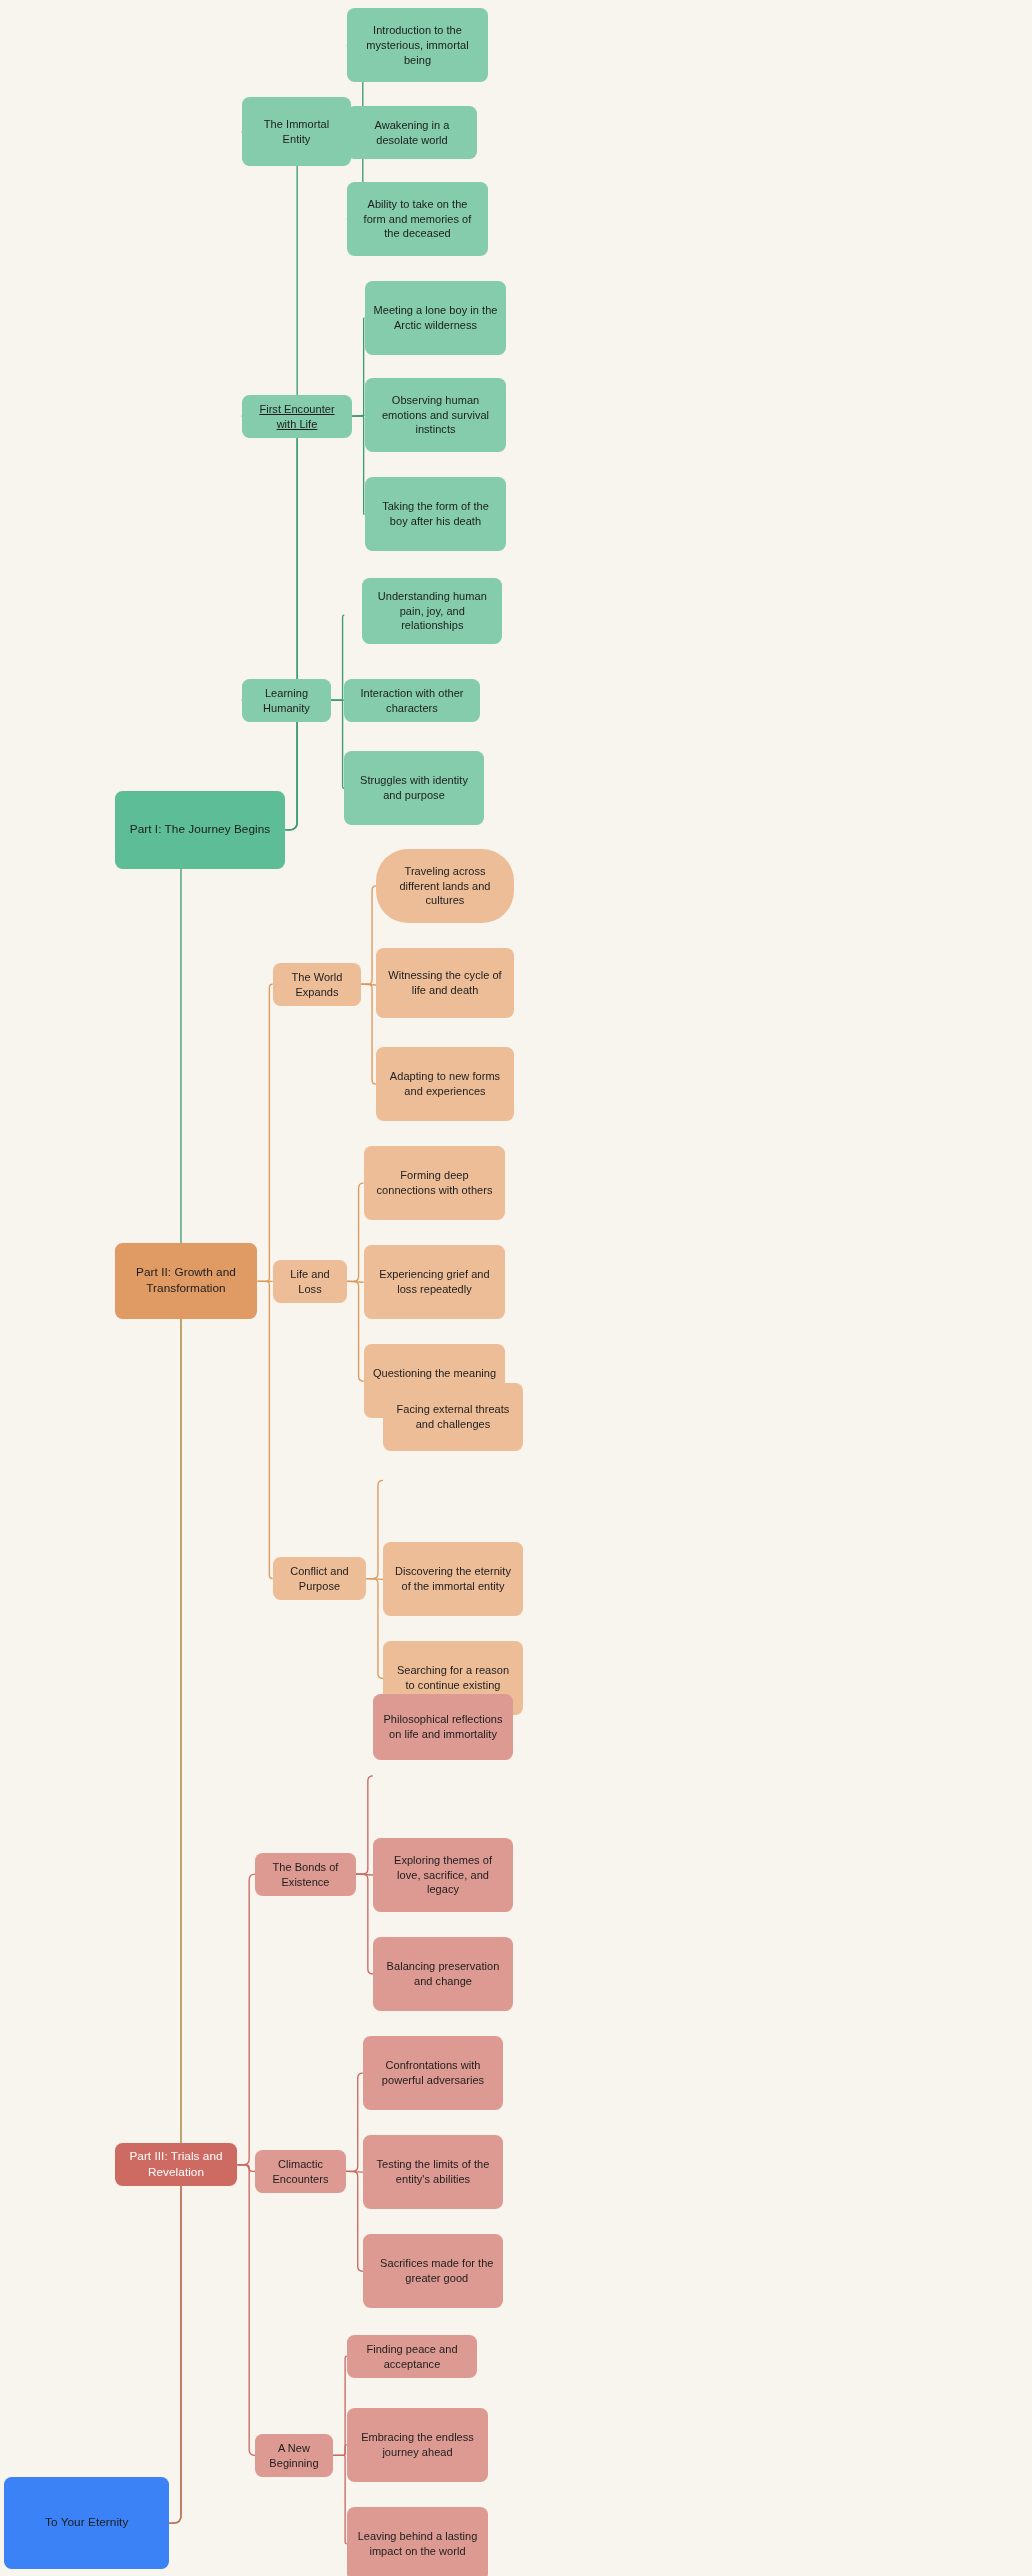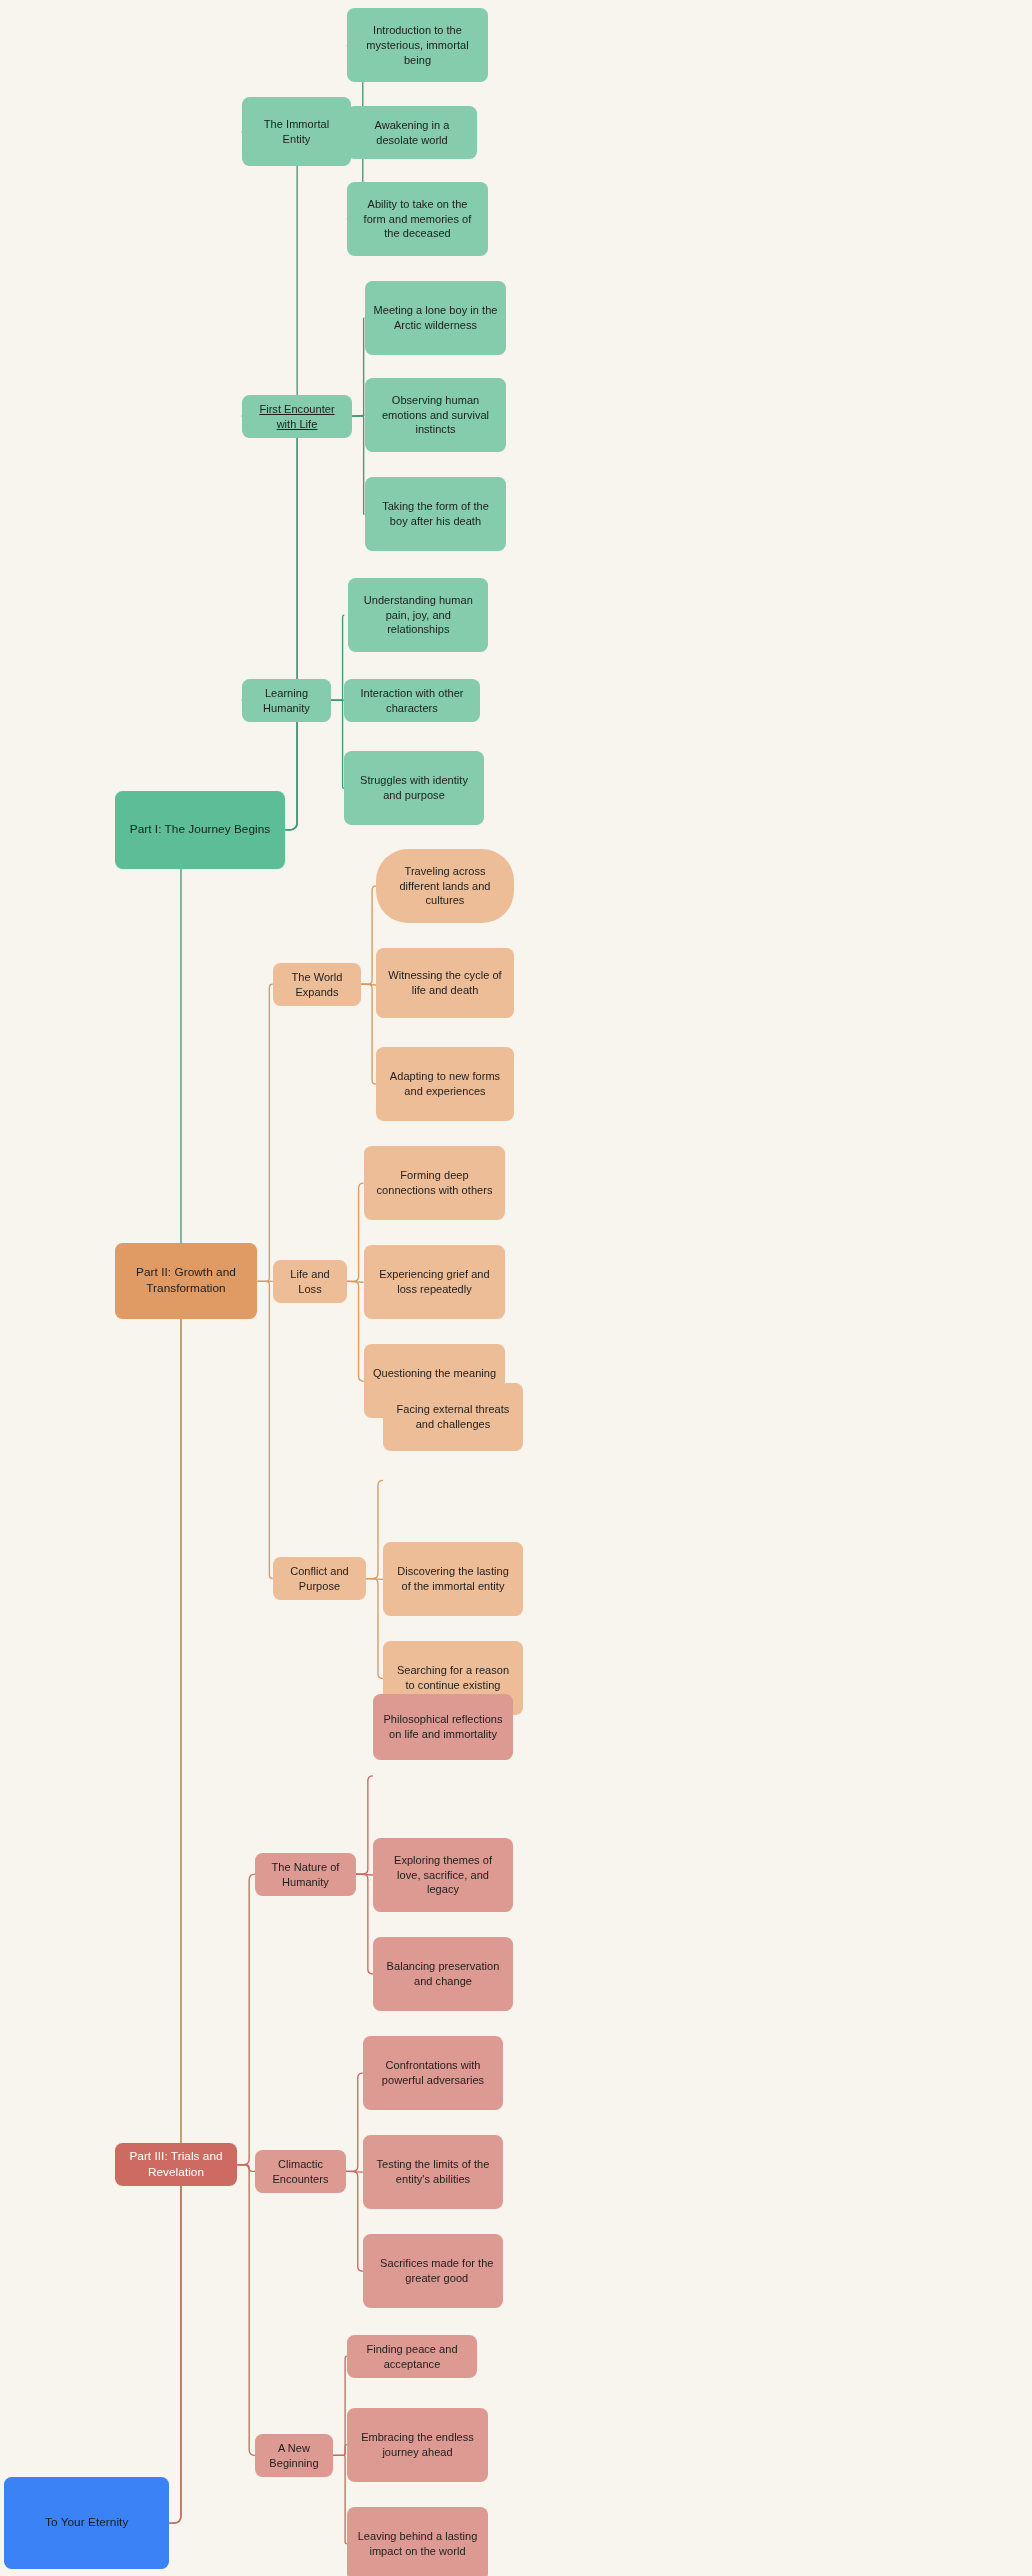--- a/index.html
+++ b/index.html
@@ -89,44 +89,44 @@
   <div class="node p1-leaf" style="left: 347px; top: 8.3px; width: 141px; height: 74px;">Introduction to the mysterious, immortal being</div>
   <div class="node p1-leaf" style="left: 347px; top: 106px; width: 130px; height: 53px;">Awakening in a desolate world</div>
   <div class="node p1-leaf" style="left: 347px; top: 182px; width: 141px; height: 74px;">Ability to take on the form and memories of the deceased</div>
 
   <div class="node p1-mid" style="left: 242px; top: 395px; width: 110px; height: 43px; text-decoration: underline;">First Encounter with Life</div>
   <div class="node p1-leaf" style="left: 365px; top: 281px; width: 141px; height: 74px;">Meeting a lone boy in the Arctic wilderness</div>
   <div class="node p1-leaf" style="left: 365px; top: 378px; width: 141px; height: 74px;">Observing human emotions and survival instincts</div>
   <div class="node p1-leaf" style="left: 365px; top: 477px; width: 141px; height: 74px;">Taking the form of the boy after his death</div>
 
   <div class="node p1-mid" style="left: 242px; top: 679px; width: 89px; height: 43px;">Learning Humanity</div>
-  <div class="node p1-leaf" style="left: 348px; top: 578px; width: 140px; height: 74px; padding-left: 9px;">Understanding human pain, joy, and relationships</div>
+  <div class="node p1-leaf" style="left: 362px; top: 578px; width: 140px; height: 66px; padding-left: 9px;">Understanding human pain, joy, and relationships</div>
   <div class="node p1-leaf" style="left: 344px; top: 679px; width: 136px; height: 43px;">Interaction with other characters</div>
   <div class="node p1-leaf" style="left: 344px; top: 751px; width: 140px; height: 74px;">Struggles with identity and purpose</div>
 
   <div class="node part p2-part" style="left: 115px; top: 1243px; width: 142px; height: 76px;">Part II: Growth and Transformation</div>
 
   <div class="node p2-mid" style="left: 273px; top: 963px; width: 88px; height: 43px;">The World Expands</div>
   <div class="node p2-leaf" style="left: 376px; top: 849px; width: 138px; height: 74px; border-radius: 32px;">Traveling across different lands and cultures</div>
   <div class="node p2-leaf" style="left: 376px; top: 948px; width: 138px; height: 70px;">Witnessing the cycle of life and death</div>
   <div class="node p2-leaf" style="left: 376px; top: 1047px; width: 138px; height: 74px;">Adapting to new forms and experiences</div>
 
   <div class="node p2-mid" style="left: 273px; top: 1260px; width: 74px; height: 43px;">Life and Loss</div>
   <div class="node p2-leaf" style="left: 364px; top: 1146px; width: 141px; height: 74px;">Forming deep connections with others</div>
   <div class="node p2-leaf" style="left: 364px; top: 1245px; width: 141px; height: 74px;">Experiencing grief and loss repeatedly</div>
   <div class="node p2-leaf" style="left: 364px; top: 1344px; width: 141px; height: 74px;">Questioning the meaning of eternity</div>
 
   <div class="node p2-mid" style="left: 273px; top: 1557px; width: 93px; height: 43px;">Conflict and Purpose</div>
   <div class="node p2-leaf" style="left: 383px; top: 1359px; width: 140px; height: 68px; margin-top: 24px;">Facing external threats and challenges</div>
-  <div class="node p2-leaf" style="left: 383px; top: 1542px; width: 140px; height: 74px;">Discovering the lasting of the immortal entity</div>
+  <div class="node p2-leaf" style="left: 383px; top: 1542px; width: 140px; height: 74px;">Discovering the eternity of the immortal entity</div>
   <div class="node p2-leaf" style="left: 383px; top: 1641px; width: 140px; height: 74px;">Searching for a reason to continue existing</div>
 
   <div class="node part p3-part" style="left: 115px; top: 2143px; width: 122px; height: 43px;">Part III: Trials and Revelation</div>
 
-  <div class="node p3-mid" style="left: 255px; top: 1853px; width: 101px; height: 43px;">The Nature of Humanity</div>
+  <div class="node p3-mid" style="left: 255px; top: 1853px; width: 101px; height: 43px;">The Bonds of Existence</div>
   <div class="node p3-leaf" style="left: 373px; top: 1694px; width: 140px; height: 66px;">Philosophical reflections on life and immortality</div>
   <div class="node p3-leaf" style="left: 373px; top: 1838px; width: 140px; height: 74px;">Exploring themes of love, sacrifice, and legacy</div>
   <div class="node p3-leaf" style="left: 373px; top: 1937px; width: 140px; height: 74px;">Balancing preservation and change</div>
 
   <div class="node p3-mid" style="left: 255px; top: 2150px; width: 91px; height: 43px;">Climactic Encounters</div>
   <div class="node p3-leaf" style="left: 363px; top: 2036px; width: 140px; height: 74px;">Confrontations with powerful adversaries</div>
   <div class="node p3-leaf" style="left: 363px; top: 2135px; width: 140px; height: 74px;">Testing the limits of the entity's abilities</div>
   <div class="node p3-leaf" style="left: 363px; top: 2234px; width: 140px; height: 74px; padding-left: 16px;">Sacrifices made for the greater good</div>
 
   <div class="node p3-mid" style="left: 255px; top: 2434px; width: 78px; height: 43px;">A New Beginning</div>

